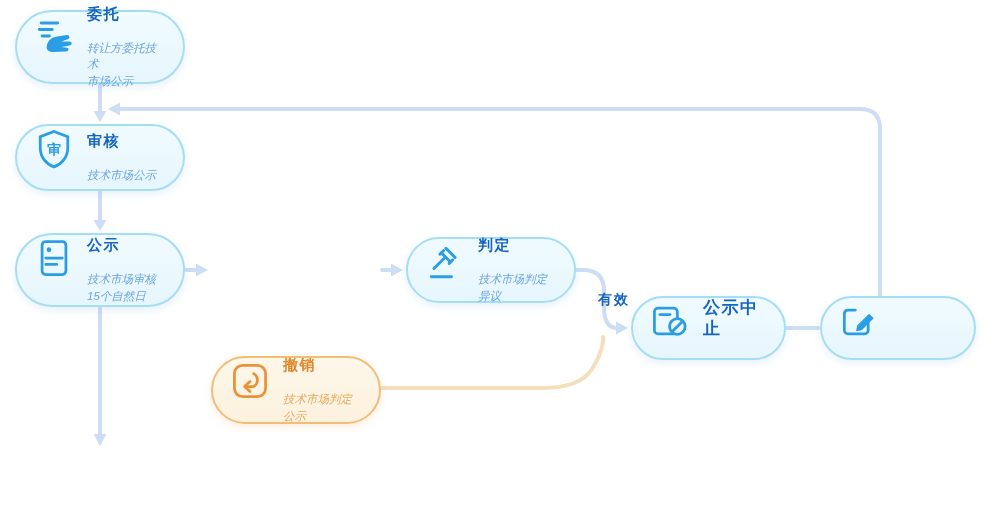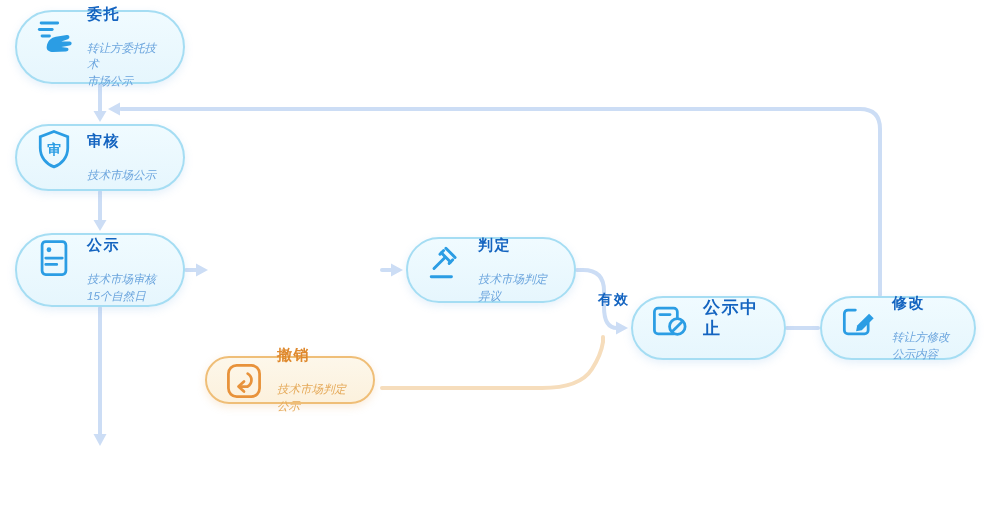--- a/index.html
+++ b/index.html
@@ -152,28 +152,23 @@
     </span>
   </div>
 
   <div class="node" style="left:820px;top:296px;width:156px;height:64px;">
     <span class="icon">
       <svg viewBox="0 0 48 48">
         <path d="M34 26 v8 a4 4 0 0 1 -4 4 H12 a4 4 0 0 1 -4 -4 V16 a4 4 0 0 1 4 -4 h8" fill="none" stroke="#2b9de4" stroke-width="3" stroke-linecap="round" stroke-linejoin="round"></path>
         <path d="M22 29 l-1.2 6.2 6.2 -1.2 13 -13 -5 -5z" fill="#2b9de4"></path>
       </svg>
     </span>
-    <span class="txt">
-      <span class="title">修改</span>
-      <span class="subtitle">转让方修改
-公示内容</span>
-    </span>
   </div>
 
-  <div class="node orange" style="left:205px;top:356px;width:170px;height:48px;">
+  <div class="node orange" style="left:211px;top:356px;width:170px;height:68px;">
     <span class="icon">
       <svg viewBox="0 0 48 48">
         <rect x="7" y="7" width="34" height="34" rx="9" fill="none" stroke="#e8923a" stroke-width="3"></rect>
         <path d="M28 16 a8 8 0 0 1 0 14 h-9" fill="none" stroke="#e8923a" stroke-width="3" stroke-linecap="round"></path>
         <path d="M24 24.5 l-6 5.5 6 5.5" fill="none" stroke="#e8923a" stroke-width="3" stroke-linecap="round" stroke-linejoin="round"></path>
       </svg>
     </span>
     <span class="txt">
       <span class="title">撤销</span>
       <span class="subtitle">技术市场判定

